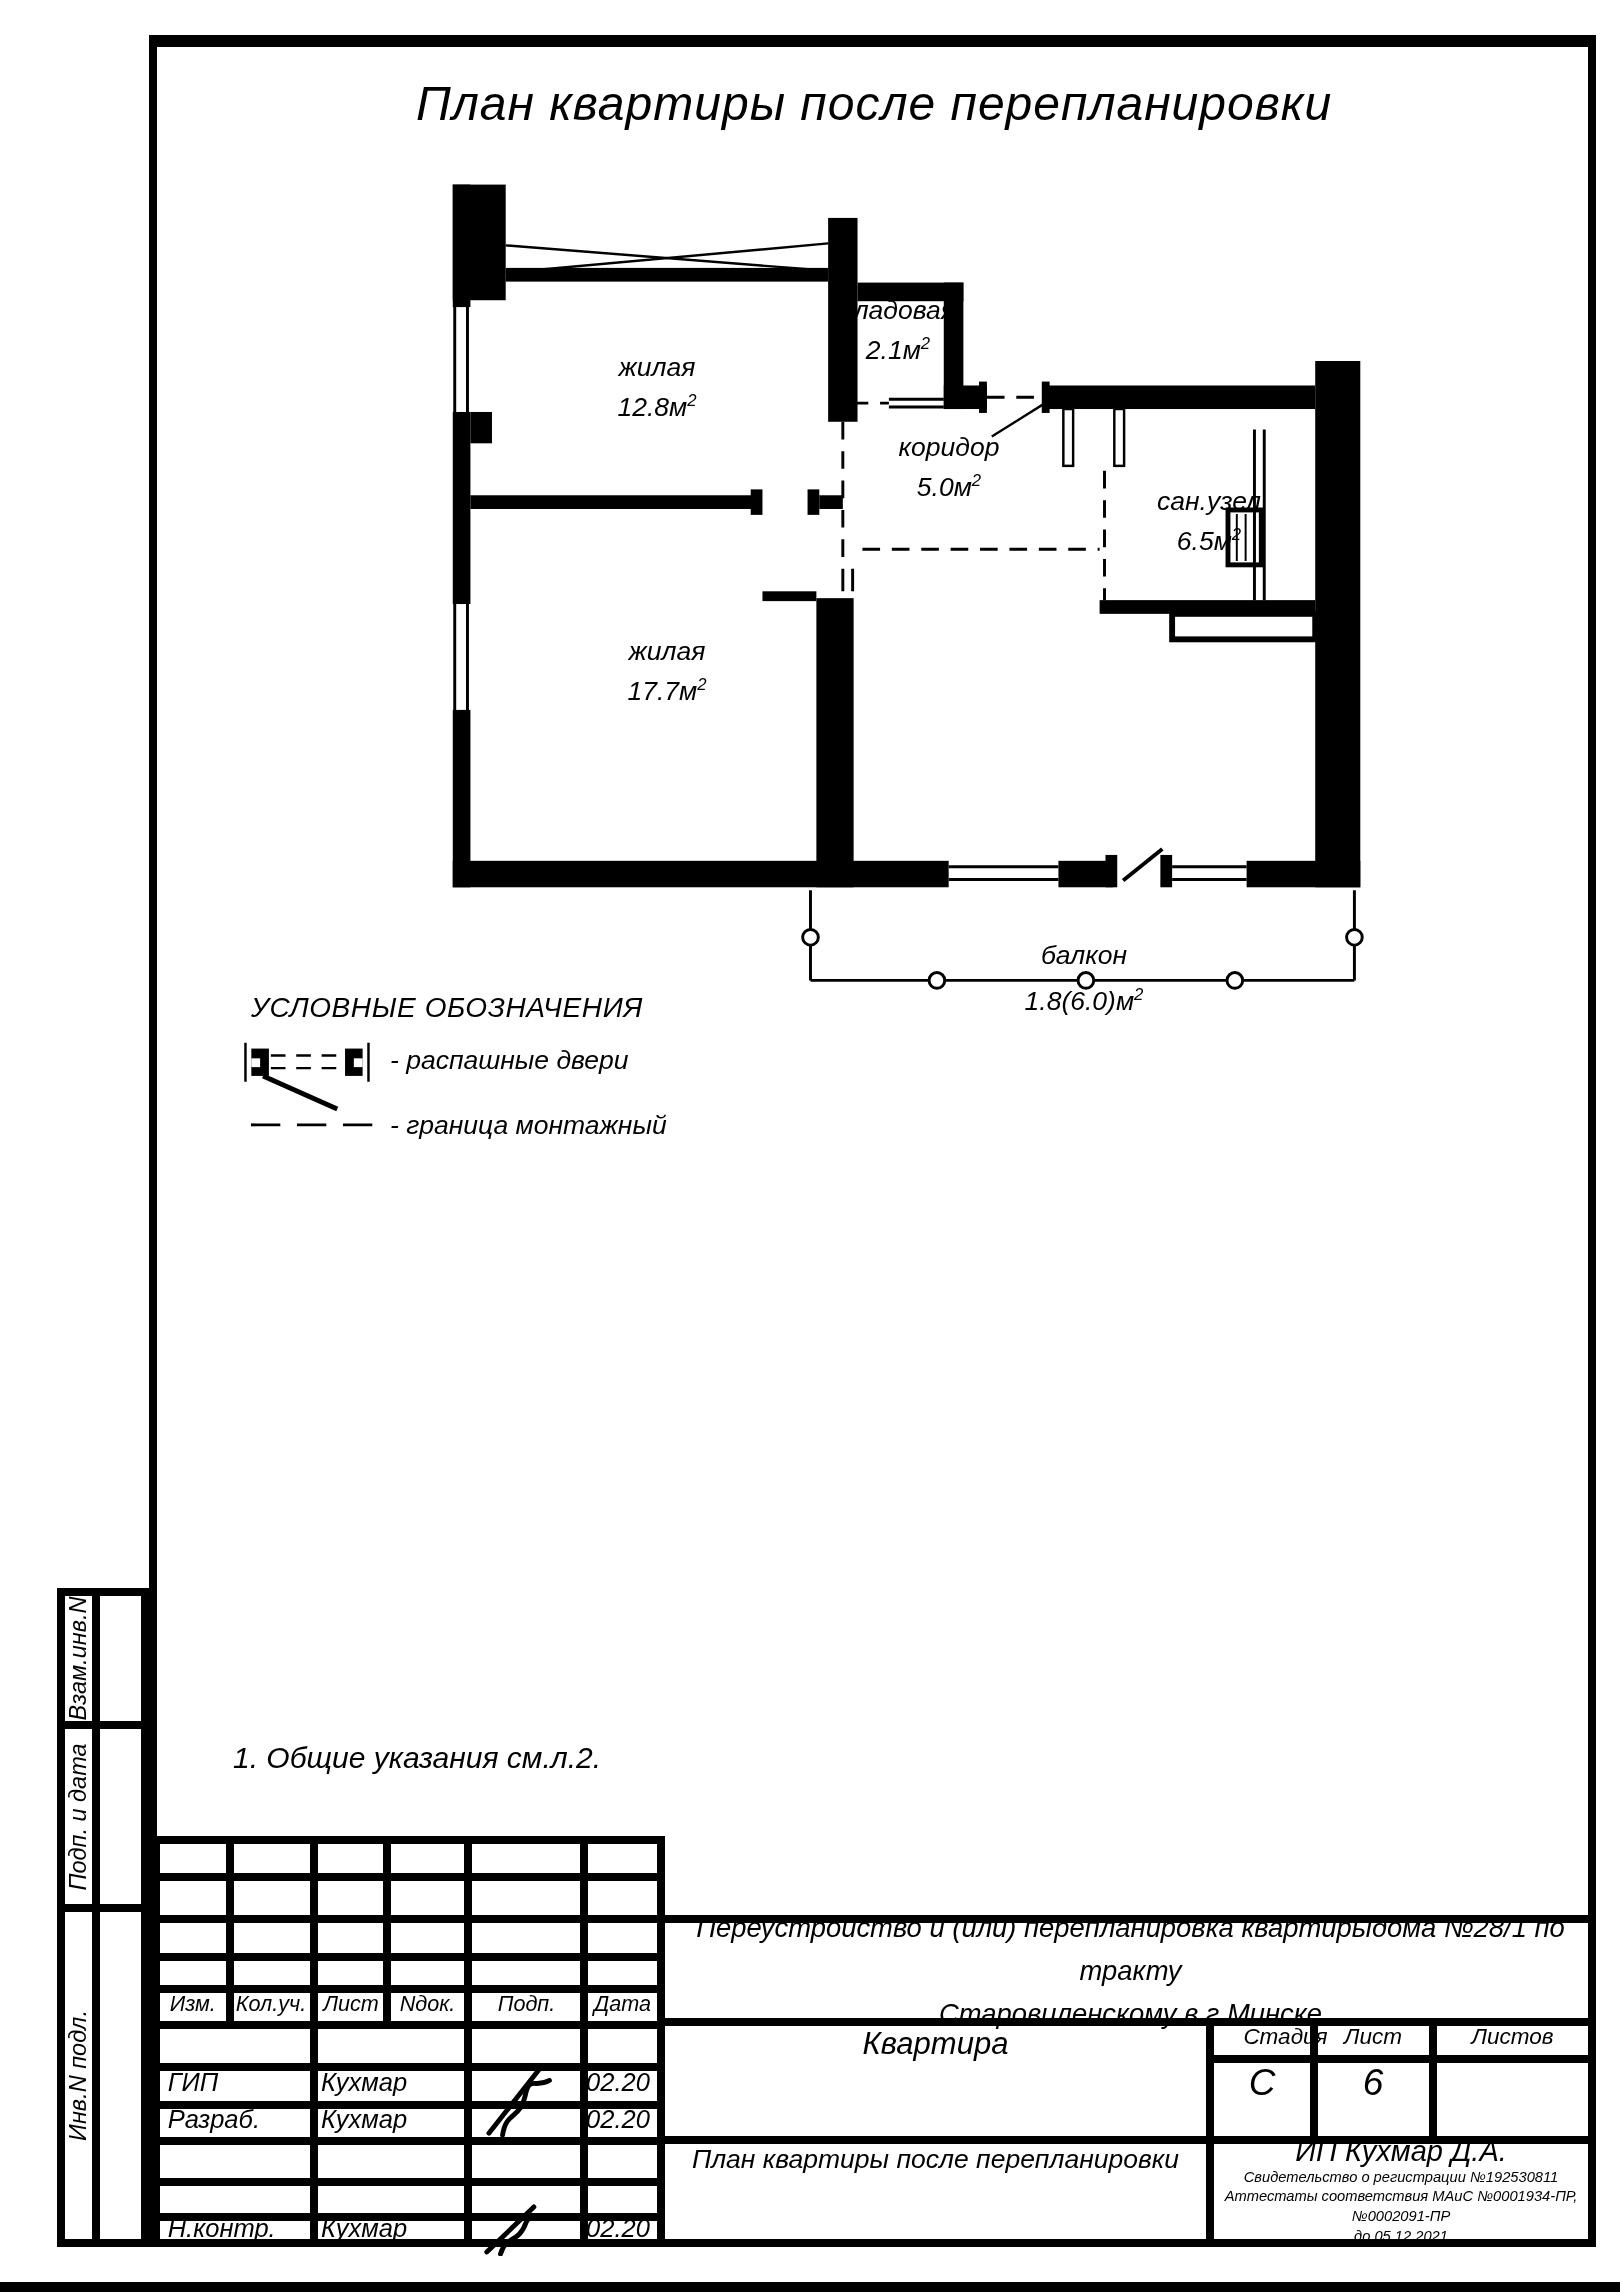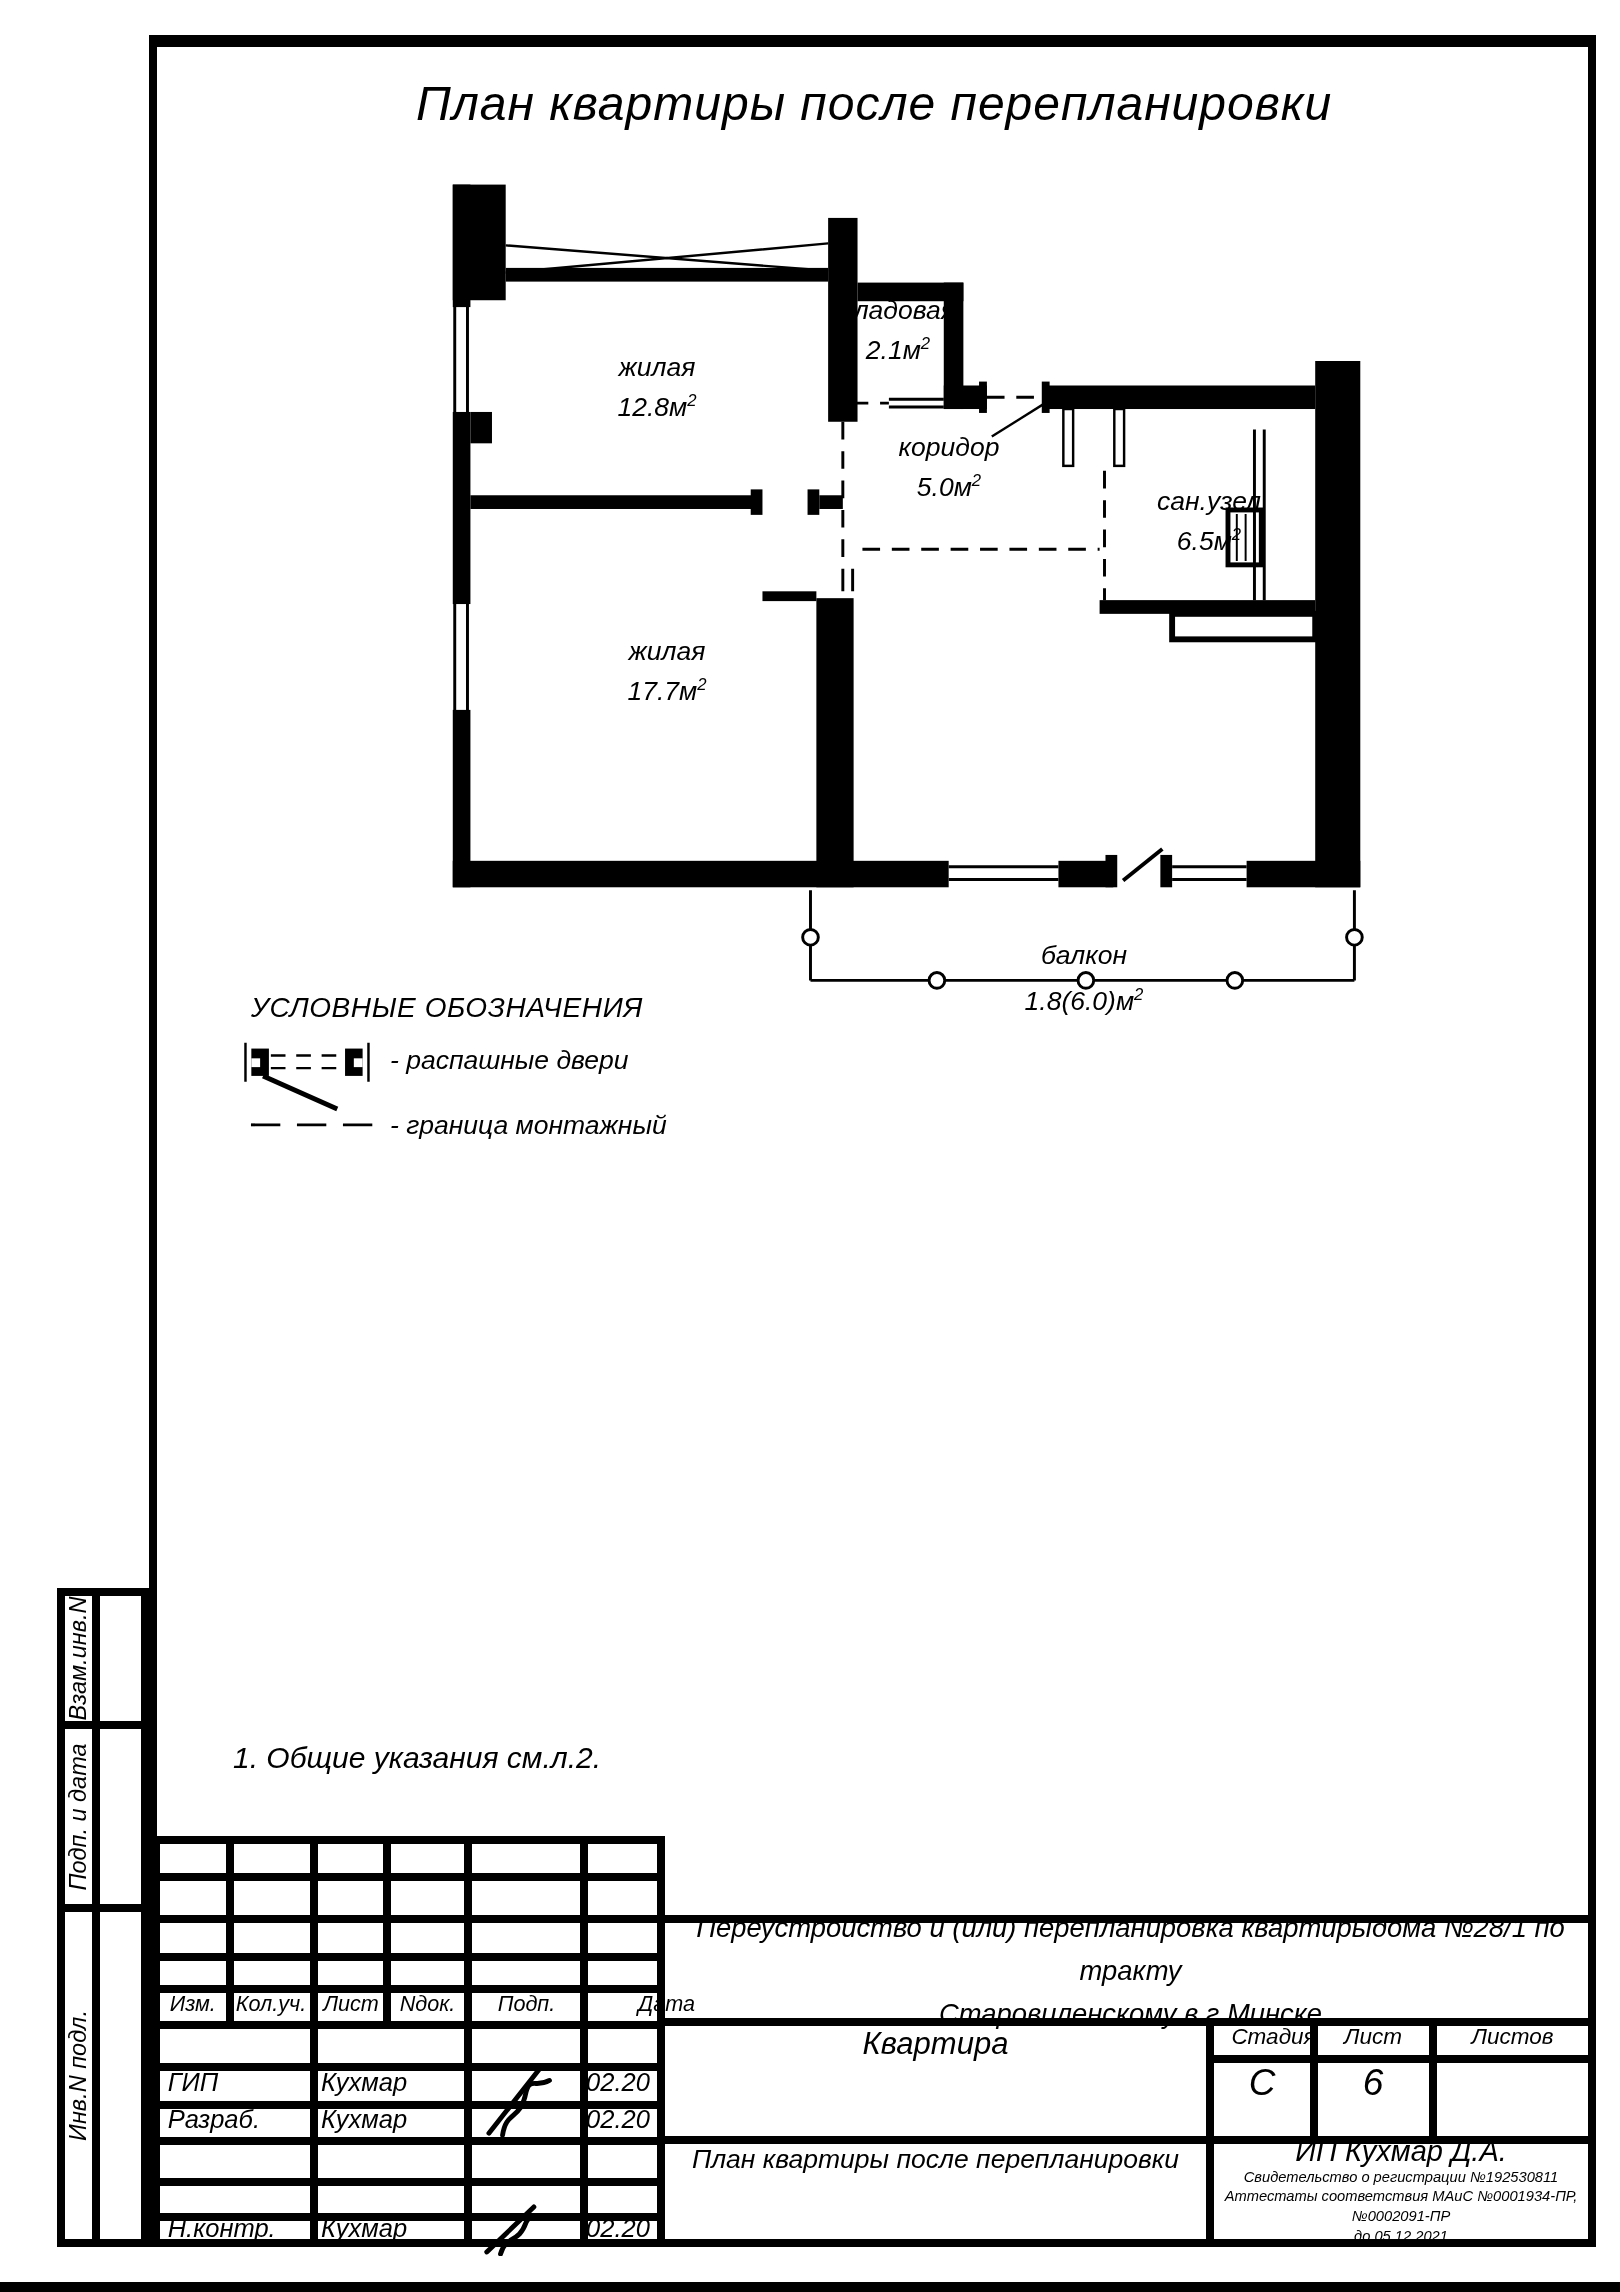--- a/index.html
+++ b/index.html
@@ -202,21 +202,21 @@
     <div class="ln" style="left:1054px;top:182px;width:7.8px;height:228px;"></div>
     <div class="ln" style="left:1158px;top:182px;width:7.8px;height:125px;"></div>
     <div class="ln" style="left:1277px;top:182px;width:7.8px;height:125px;"></div>
     <div class="ln" style="left:1436px;top:79px;width:7.8px;height:331px;"></div>
 
     <div class="tb hcell" style="left:7.8px;top:155px;width:66px;">Изм.</div>
     <div class="tb hcell" style="left:81px;top:155px;width:76px;">Кол.уч.</div>
     <div class="tb hcell" style="left:166px;top:155px;width:66px;">Лист</div>
     <div class="tb hcell" style="left:239px;top:155px;width:73px;">Nдок.</div>
     <div class="tb hcell" style="left:320px;top:155px;width:109px;">Подп.</div>
-    <div class="tb hcell" style="left:436px;top:155px;width:69px;margin-left:44px;">Дата</div>
+    <div class="tb hcell" style="left:436px;top:155px;width:69px;">Дата</div>
 
     <div class="tb rcell" style="left:15.7px;top:232px;">ГИП</div>
     <div class="tb rcell" style="left:169px;top:232px;">Кухмар</div>
     <div class="tb rcell" style="left:428px;top:232px;width:76px;text-align:center;">02.20</div>
     <div class="tb rcell" style="left:15.7px;top:269px;">Разраб.</div>
     <div class="tb rcell" style="left:169px;top:269px;">Кухмар</div>
     <div class="tb rcell" style="left:428px;top:269px;width:76px;text-align:center;">02.20</div>
     <div class="tb rcell" style="left:15.7px;top:378px;">Н.контр.</div>
     <div class="tb rcell" style="left:169px;top:378px;">Кухмар</div>
     <div class="tb rcell" style="left:428px;top:378px;width:76px;text-align:center;">02.20</div>
@@ -234,21 +234,21 @@
       </g>
     </svg>
 
     <div class="tb ctr col" style="left:513px;top:87px;width:931px;height:95px;font-size:27.4px;line-height:43px;">
       <div>Переустройство и (или) перепланировка квартирыдома №28/1 по тракту</div>
       <div>Старовиленскому в г.Минске</div>
     </div>
 
     <div class="tb ctr" style="left:513px;top:190px;width:541px;height:110px;font-size:31px;">Квартира</div>
 
-    <div class="tb ctr" style="left:1062px;top:188px;width:119px;height:30px;font-size:22.5px;">Стадия</div>
+    <div class="tb ctr" style="left:1062px;top:188px;width:119px;height:30px;font-size:22.5px;padding-left:12px;">Стадия</div>
     <div class="tb ctr" style="left:1165px;top:188px;width:112px;height:30px;font-size:22.5px;">Лист</div>
     <div class="tb ctr" style="left:1285px;top:188px;width:151px;height:30px;font-size:22.5px;">Листов</div>
     <div class="tb ctr" style="left:1062px;top:226px;width:96px;height:74px;font-size:37px;">С</div>
     <div class="tb ctr" style="left:1165px;top:226px;width:112px;height:74px;font-size:37px;">6</div>
     <div class="tb ctr" style="left:1285px;top:226px;width:151px;height:74px;font-size:37px;"></div>
 
     <div class="tb ctr" style="left:513px;top:308px;width:541px;height:95px;font-size:26.5px;">План квартиры после перепланировки</div>
 
     <div class="tb ctr col" style="left:1062px;top:306px;width:374px;height:97px;">
       <div style="font-size:29px;line-height:33px;">ИП Кухмар Д.А.</div>

